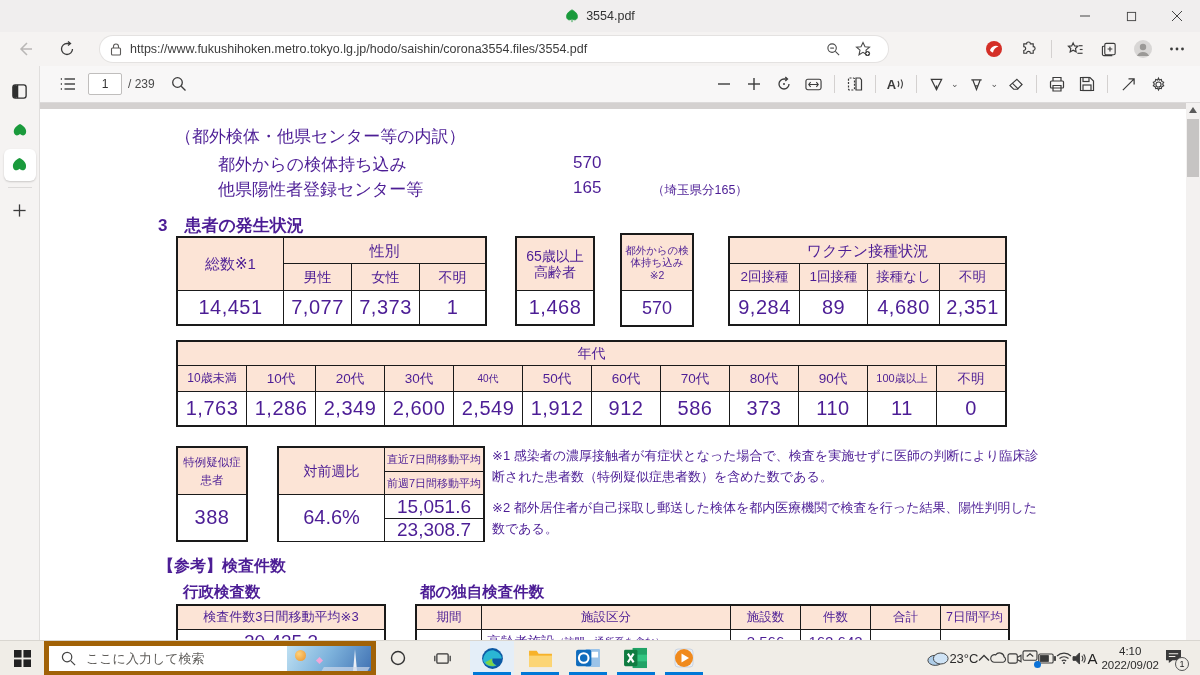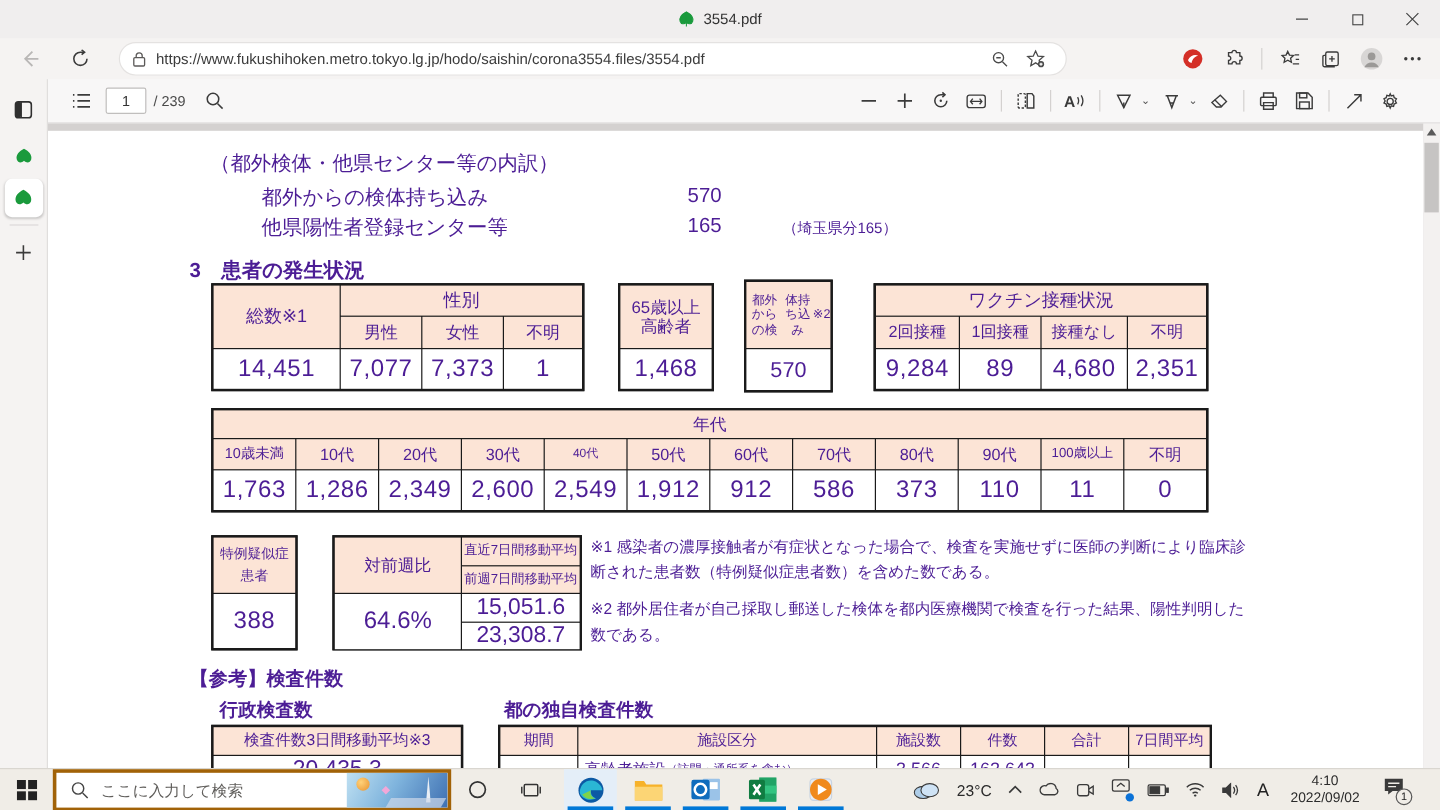--- a/index.html
+++ b/index.html
@@ -49,24 +49,24 @@
   .tbl { position:absolute; display:grid; background:#1a1a1a; gap:1px; border:2px solid #1a1a1a; }
   .tbl > div { background:#fff; display:flex; align-items:center; justify-content:center; text-align:center; line-height:1.15; }
   .hd { background:#fce4d6 !important; }
   .num { font-size:20px; letter-spacing:.5px; }
 
   
   .taskbar { position:absolute; left:0; bottom:0; width:100%; height:35px; background:#f0ede7; border-top:1px solid #d9d6d0; display:flex; align-items:stretch; }
   .tb-slot { width:44px; display:flex; align-items:center; justify-content:center; position:relative; }
   .tb-underline { position:absolute; bottom:0; left:3px; right:3px; height:3px; background:#0078d7; }
   .tb-active { background:#e4eef8; }
-  .searchbox { width:332px; height:35px; background:#fff; border:3px solid #a16207; display:flex; align-items:center; position:relative; overflow:hidden; }
+  .searchbox { width:332px; height:35px; background:#fff; border:5px solid #a16207; display:flex; align-items:center; position:relative; overflow:hidden; }
   .searchbox .ph { font-size:13px; color:#5f5d5a; margin-left:10px; }
   .search-art { position:absolute; right:0; top:0; width:84px; height:33px; background:linear-gradient(120deg,#bfe0f2 0%,#7fb4dd 45%,#3c6db0 100%); }
-  .tray { margin-left:auto; display:flex; align-items:center; gap:14px; padding-right:22px; }
+  .tray { margin-left:auto; display:flex; align-items:center; gap:0; padding-right:10px; }
   .tray svg { stroke:#3a3a3a; }
   .clockblock { text-align:center; font-size:11.5px; color:#2b2b2b; line-height:1.25; margin-left:4px; }
   .badge { position:absolute; right:-7px; bottom:-3px; width:14px; height:14px; border:1px solid #555; border-radius:50%; background:#f0ede7; font-size:9px; display:flex; align-items:center; justify-content:center; color:#222; }
 </style>
 </head>
 <body>
 
 <div id="window">
 
   <div class="titlebar">
@@ -341,21 +341,21 @@
 
       <div class="tbl" style="left:475px; top:127px; width:80px; height:90px; grid-template-columns:1fr; grid-template-rows:52px 1fr;">
         <div class="hd" style="font-size:14px; flex-direction:column;">
             <span>65歳以上</span>
             <span>高齢者</span>
           </div>
         <div class="num">1,468</div>
       </div>
 
       <div class="tbl" style="left:580px; top:124px; width:74px; height:94px; grid-template-columns:1fr; grid-template-rows:55px 1fr;">
-        <div class="hd" style="font-size:10.5px; flex-direction:row;">
+        <div class="hd" style="font-size:10.5px; flex-direction:column;">
             <span>都外からの検</span>
             <span>体持ち込み</span>
             <span>※2</span>
           </div>
         <div style="font-size:18px;">570</div>
       </div>
 
       <div class="tbl" style="left:688px; top:127px; width:279px; height:90px; grid-template-columns:69px 67px 71px 1fr; grid-template-rows:25px 26px 1fr;">
         <div class="hd" style="grid-column:1/5; font-size:15px;">ワクチン接種状況</div>
         <div class="hd" style="font-size:13.5px;">2回接種</div>

